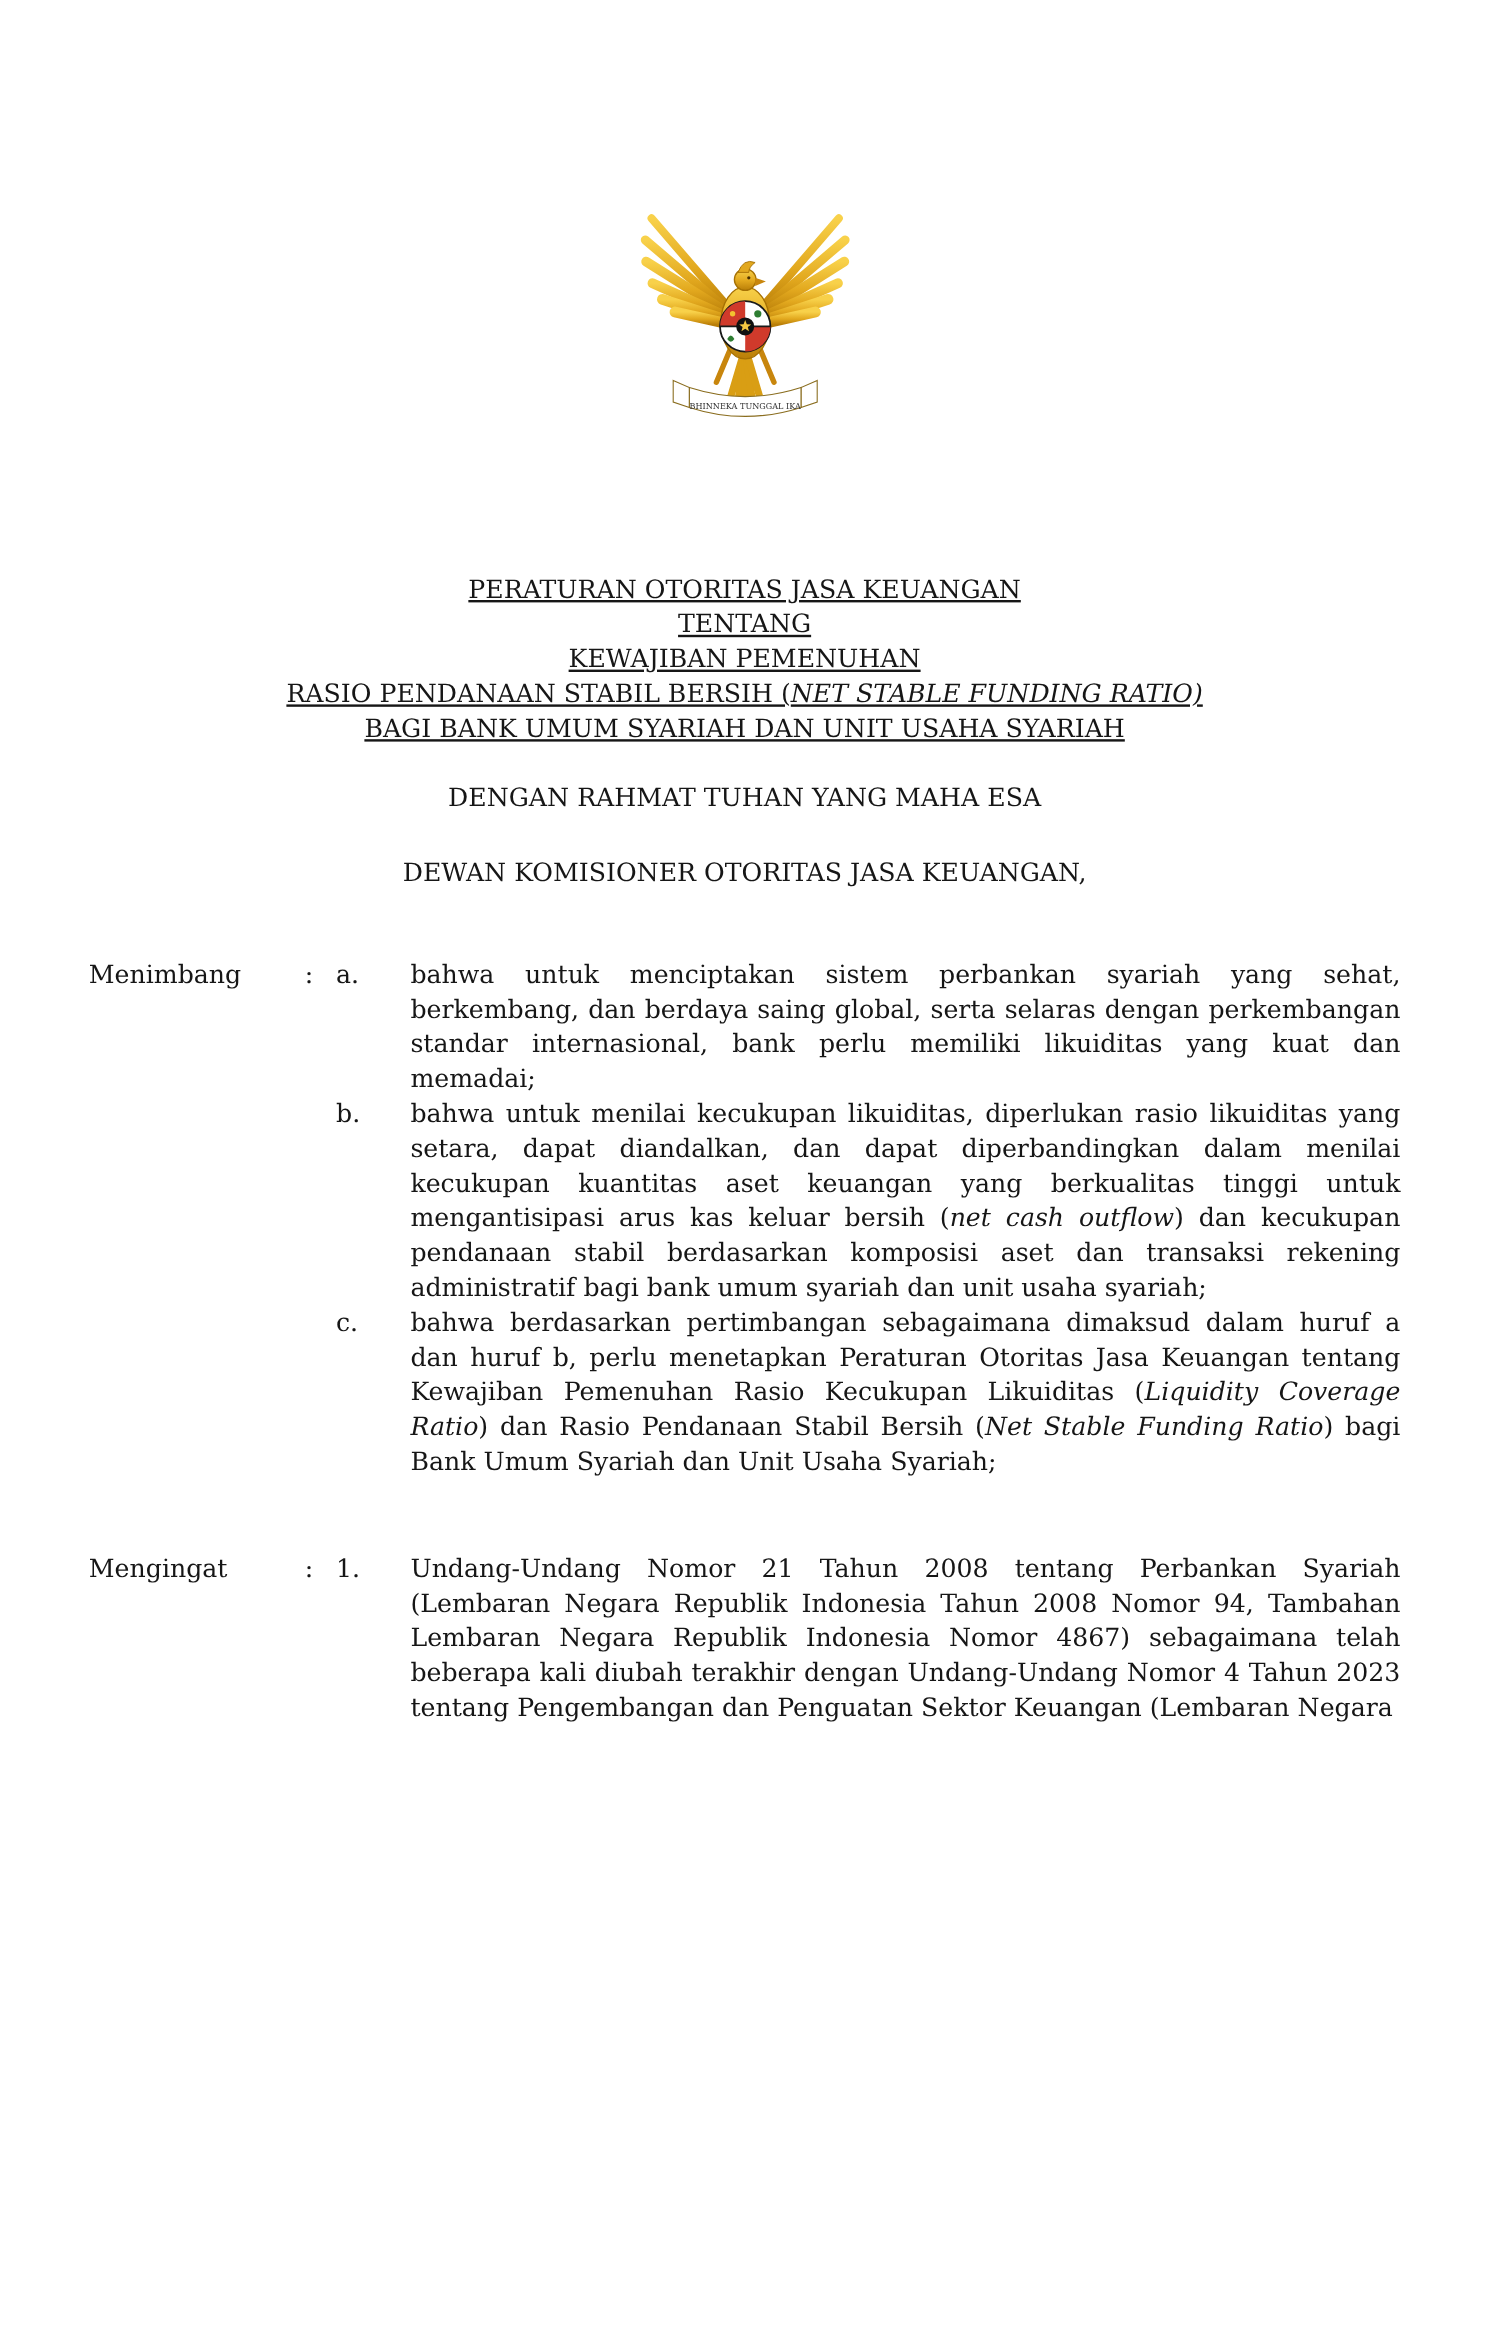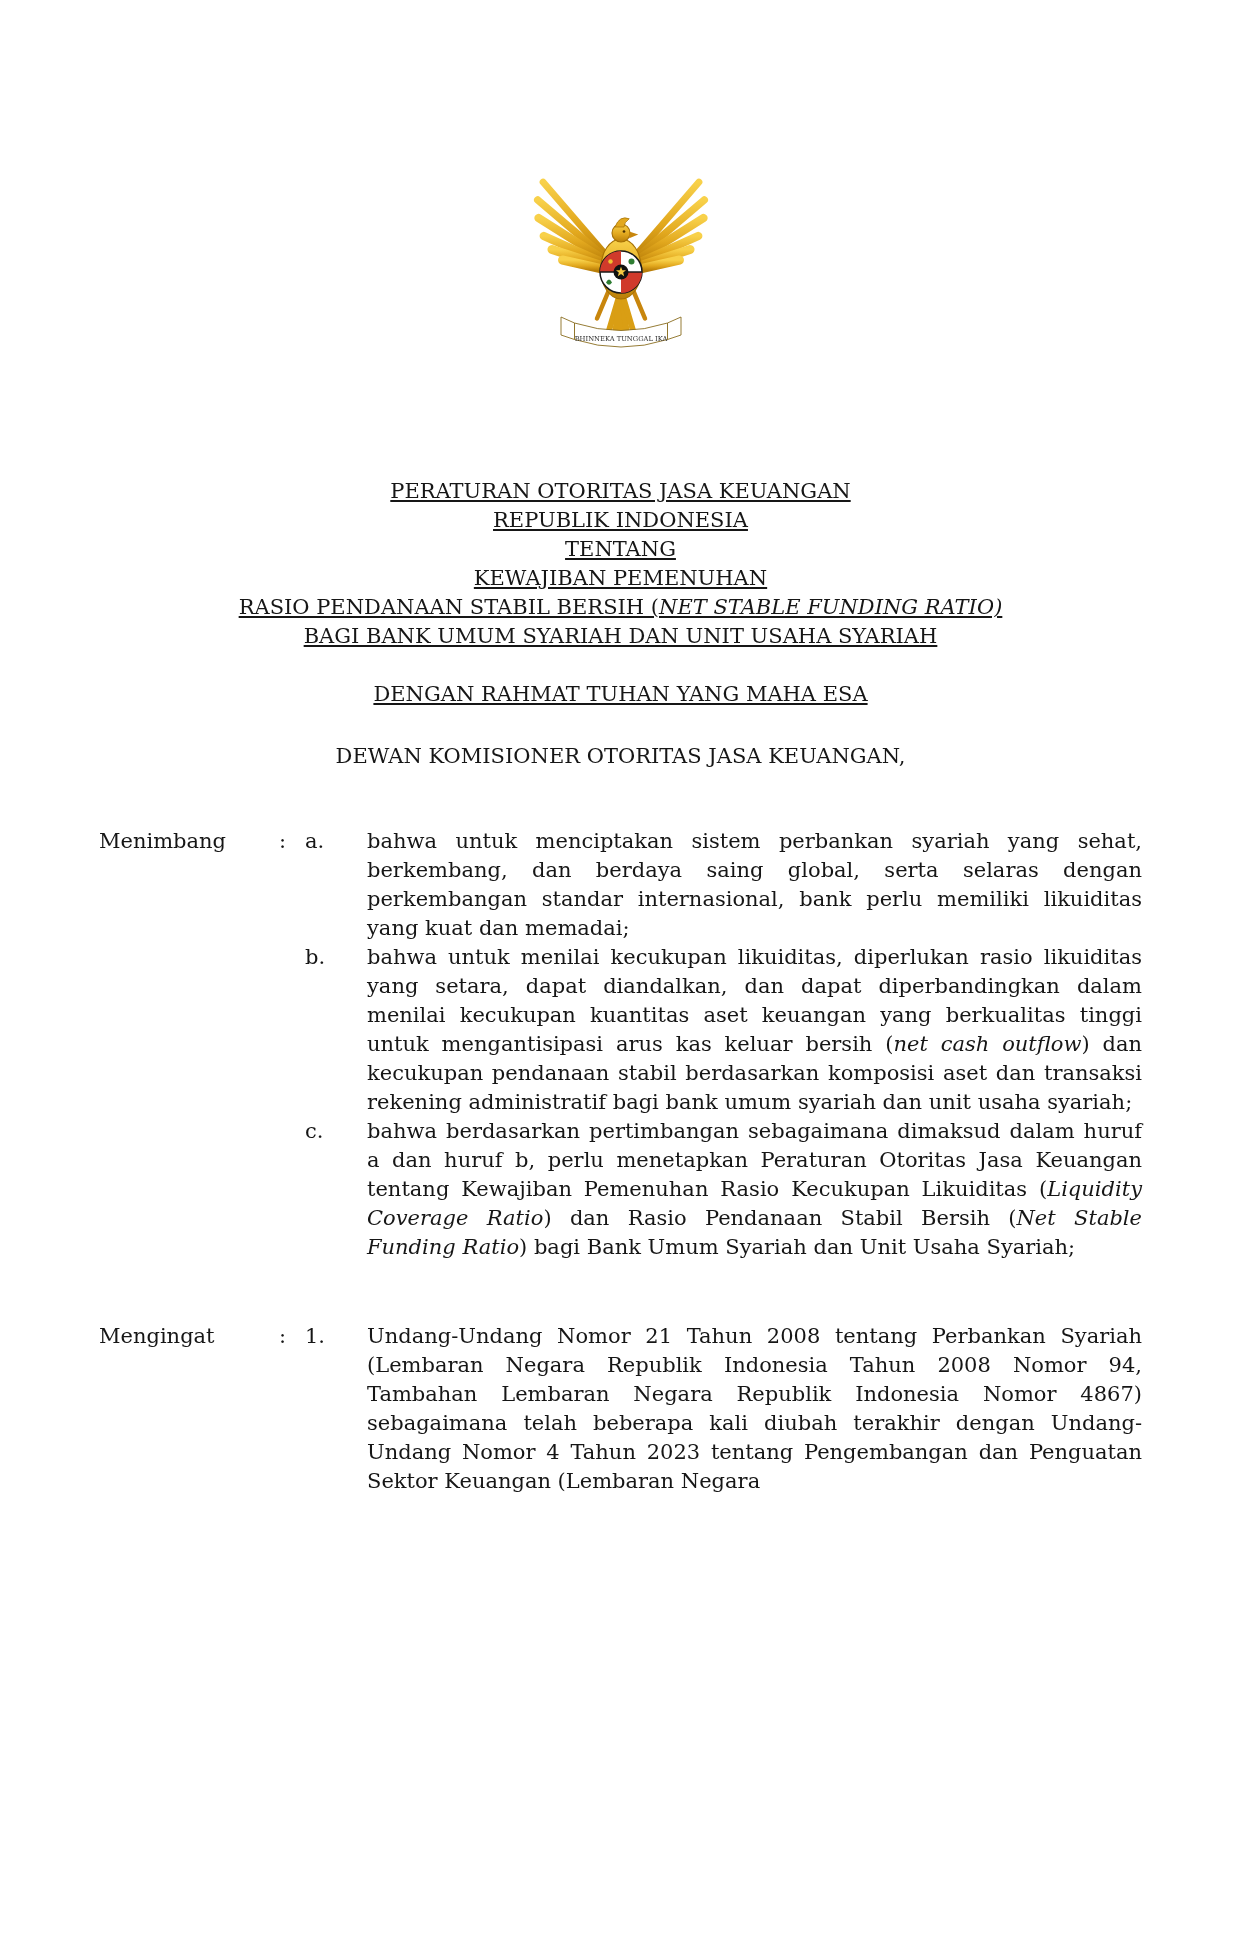--- a/index.html
+++ b/index.html
@@ -10,24 +10,24 @@
     font-family: "DejaVu Serif", "Liberation Serif", serif;
     font-size: 21px; line-height: 29px;
   }
   .page { position: relative; width: 1241px; height: 1528px; overflow: hidden; background:#fff; }
 
   .emblem-wrap { display: flex; justify-content: center; padding-top: 170px; }
 
   .title-block { margin-top: 112px; text-align: center; }
   .title-line { white-space: nowrap; text-decoration: underline; }
 
-  .motto  { margin-top: 29px; text-align: center; text-decoration: underline; }
+  .motto  { margin-top: 29px; text-align: center; }
   .issuer { margin-top: 33px; text-align: center; }
 
-  .clauses { margin-top: 56px; padding: 0 99px; }
+  .clauses { margin-top: 56px; padding: 0 74px; }
   .clause { display: grid; grid-template-columns: 180px 26px 1fr; align-items: start; }
   .clause + .clause { margin-top: 60px; }
   .clause-label { }
   .clause-colon { }
   .items { }
   .item { display: grid; grid-template-columns: 62px 1fr; }
   .item-marker { }
   .item-text { text-align: justify; }
   i { font-style: italic; }
 </style>
@@ -98,21 +98,20 @@
         <path d="M40 196 L58 204 L58 226 L40 220 Z" fill="#ffffff" stroke="#8a6d1f" stroke-width="1.2"></path>
         <path d="M200 196 L182 204 L182 226 L200 220 Z" fill="#ffffff" stroke="#8a6d1f" stroke-width="1.2"></path>
         <path d="M58 204 Q120 224 182 204 L182 226 Q120 246 58 226 Z" fill="#ffffff" stroke="#8a6d1f" stroke-width="1.2"></path>
         <text x="120" y="228" text-anchor="middle" font-size="9" fill="#333333">BHINNEKA TUNGGAL IKA</text>
       </g>
     </svg>
   </div>
 
   <div class="title-block">
     <div class="title-line"><span>PERATURAN OTORITAS JASA KEUANGAN</span></div>
-    <div class="title-line"><span>REPUBLIK INDONESIA</span></div>
     <div class="title-line"><span>TENTANG</span></div>
     <div class="title-line"><span>KEWAJIBAN PEMENUHAN</span></div>
     <div class="title-line"><span>RASIO PENDANAAN STABIL BERSIH (</span><i>NET STABLE FUNDING RATIO)</i></div>
     <div class="title-line"><span>BAGI BANK UMUM SYARIAH DAN UNIT USAHA SYARIAH</span></div>
   </div>
 
   <div class="motto">DENGAN RAHMAT TUHAN YANG MAHA ESA</div>
   <div class="issuer">DEWAN KOMISIONER OTORITAS JASA KEUANGAN,</div>
 
   <div class="clauses">

